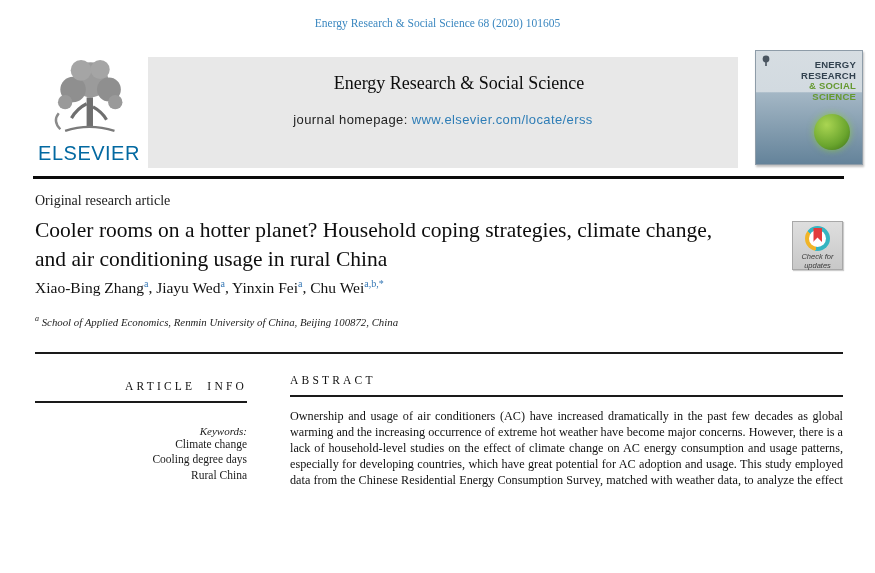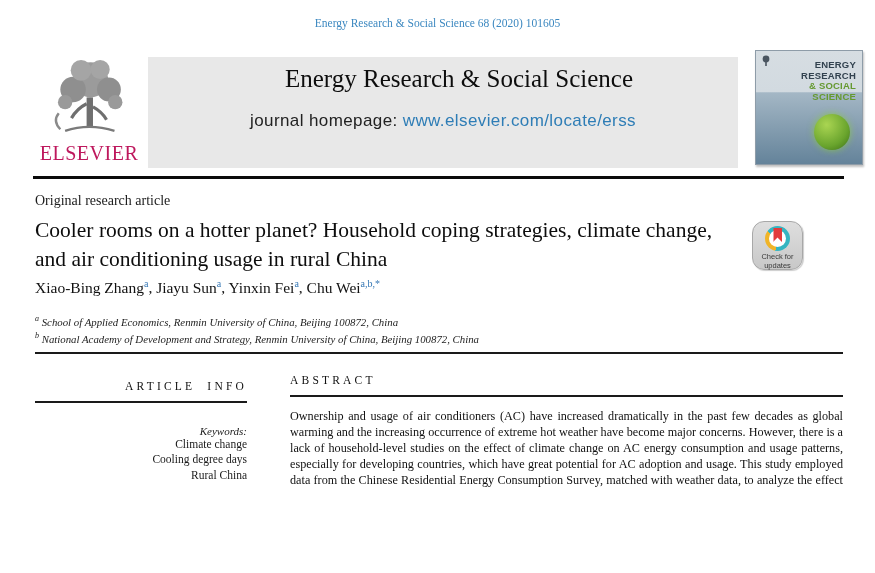--- a/index.html
+++ b/index.html
@@ -23,36 +23,36 @@
   .logo {
     position: absolute;
     left: 33px; top: 56px;
     width: 112px; height: 112px;
     text-align: center;
   }
   .logo svg { display: block; margin: 0 auto; }
   .elsevier-text {
     margin-top: 0px;
     font-size: 20px;
-    color: #be185d;
+    color: #0369a1;
     letter-spacing: 0.5px;
-    font-family: Liberation Serif, serif;
+    font-family: Liberation Sans, sans-serif;
   }
   .banner {
     position: absolute;
     left: 148px; top: 57px;
     width: 590px; height: 111px;
     background: #e8e8e8;
     text-align: center;
   }
   .contents-line { padding-top: 8px; font-size: 13px; color: #111; }
-  .journal-title { margin-top: 8px; font-size: 25px; color: #0d0d0d; padding-left: 32px; }
+  .journal-title { margin-top: 16px; font-size: 18px; color: #0d0d0d; padding-left: 32px; }
   .homepage-line {
     margin-top: 18px;
-    font-size: 17px;
+    font-size: 13px;
     font-family: "Liberation Sans", sans-serif;
     letter-spacing: 0.4px;
     color: #222;
   }
   .link { color: #2e7db6; text-decoration: none; cursor: pointer; }
   
   .cover {
     position: absolute;
     left: 755px; top: 50px;
     width: 106px; height: 113px;
@@ -93,27 +93,28 @@
     left: 35px; top: 216px;
     width: 702px;
     margin: 0;
     font-size: 21.5px;
     font-weight: 400;
     line-height: 1.33;
     color: #0d0d0d;
   }
   .badge {
     position: absolute;
-    left: 752px; top: 221px;
+    left: 792px; top: 221px;
     width: 49px; height: 47px;
     background: linear-gradient(180deg, #dedede, #c8c8c8);
     border: 1px solid #a8a8a8;
-    border-radius: 12px;
+    border-radius: 0;
     cursor: pointer;
     box-shadow: 1px 1px 1px rgba(0,0,0,0.2);
+    font-style: italic;
   }
   .badge-circle {
     position: relative;
     width: 25px; height: 25px;
     margin: 4px auto 1px auto;
     border-radius: 50%;
     background: conic-gradient(#35b5c1 0 190deg, #f0b428 190deg 305deg, #35b5c1 305deg 360deg);
   }
   .badge-circle::after {
     content: "";
@@ -225,26 +226,25 @@
     <div class="badge-circle">
       <div class="badge-bookmark"></div>
     </div>
     <div class="badge-text">
       <div>Check for</div>
       <div>updates</div>
     </div>
   </div>
 
   <div class="authors">
-    <span class="author"><span>Xiao-Bing Zhang</span><sup class="sup-blue">a</sup><span>, </span></span><span class="author"><span>Jiayu Sun</span><sup class="sup-blue">a</sup><span>, </span></span><span class="author"><span>Yinxin Fei</span><sup class="sup-blue">a</sup><span>, </span></span><span class="author"><span>Chu Wei</span><sup class="sup-blue">a,b,*</sup><span></span></span>
+    <span class="author"><span>Xiao-Bing Zhang</span><sup class="sup-blue">a</sup><span>, </span></span><span class="author"><span>Jiayu Wed</span><sup class="sup-blue">a</sup><span>, </span></span><span class="author"><span>Yinxin Fei</span><sup class="sup-blue">a</sup><span>, </span></span><span class="author"><span>Chu Wei</span><sup class="sup-blue">a,b,*</sup><span></span></span>
   </div>
 
   <div class="affiliations">
     <div class="affiliation"><sup>a</sup><span> School of Applied Economics, Renmin University of China, Beijing 100872, China</span></div>
-    <div class="affiliation"><sup>b</sup><span> National Academy of Development and Strategy, Renmin University of China, Beijing 100872, China</span></div>
   </div>
 
   <div class="mid-rule"></div>
 
   <div class="left-col">
     <div class="col-heading">ARTICLE INFO</div>
     <div class="heading-rule"></div>
     <div class="keywords-label">Keywords:</div>
     <div class="keyword">Climate change</div>
     <div class="keyword">Cooling degree days</div>

